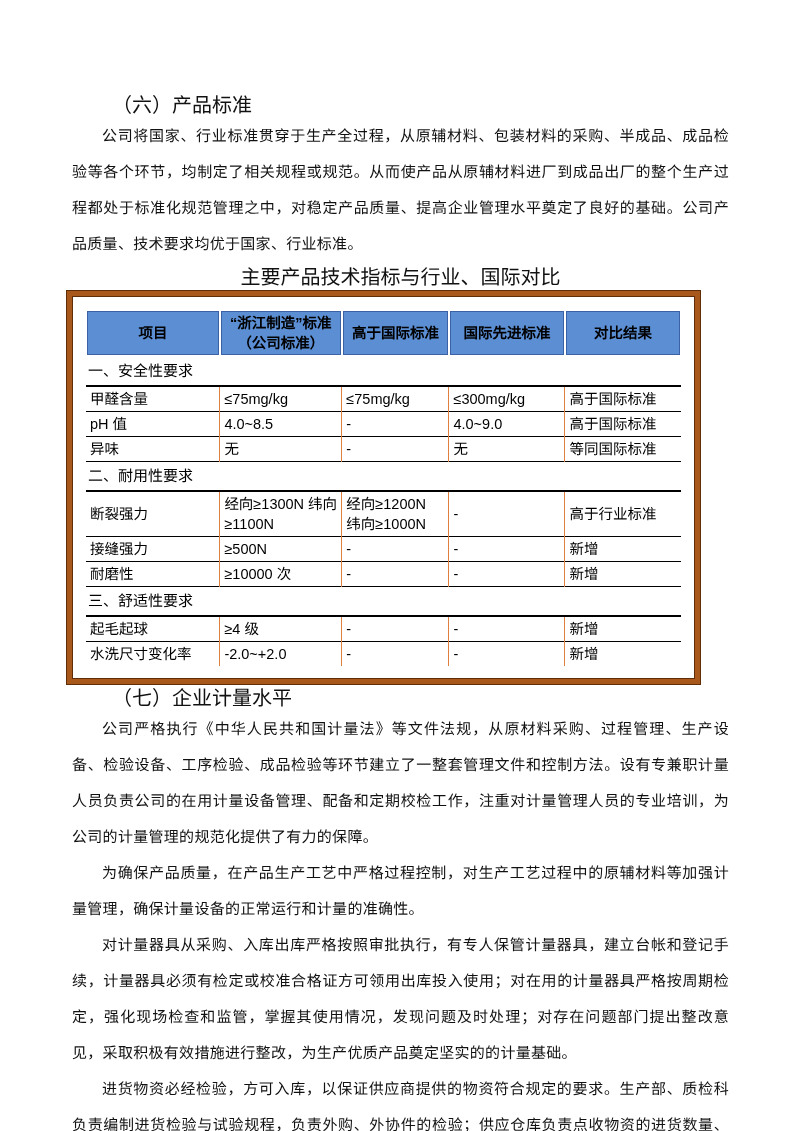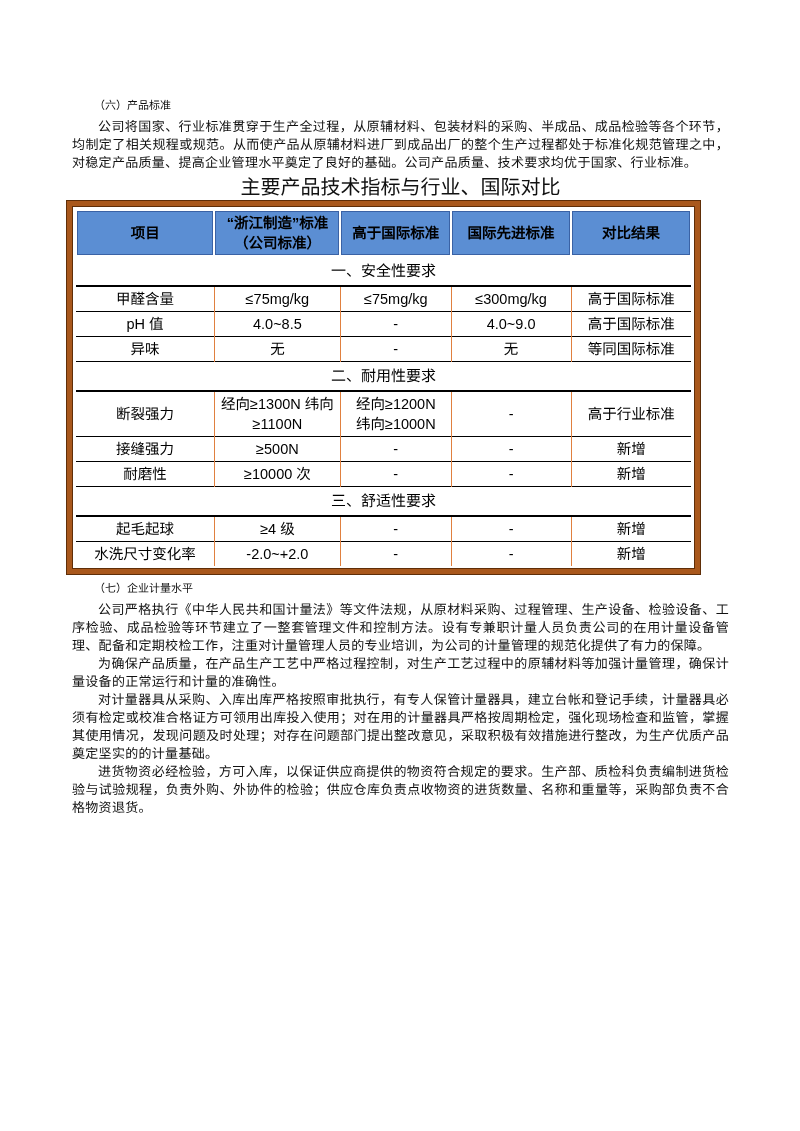--- a/index.html
+++ b/index.html
@@ -7,56 +7,56 @@
     position:relative;
     width:800px; height:1131px;
     background:#ffffff;
     box-sizing:border-box;
     padding:92px 71px 0 72px;
     color:#111111;
     font-family:"Liberation Serif","DejaVu Serif",serif;
     overflow:hidden;
   }
   .doc-heading {
-    font-size:11px; line-height:26px;
+    font-size:20px; line-height:26px;
     text-indent:2em; font-weight:normal; margin:0;
   }
   .doc-para {
-    font-size:13px; line-height:18px;
+    font-size:15px; line-height:36px;
     text-indent:2em; margin:0;
     text-align:justify; text-justify:inter-ideograph;
     letter-spacing:0.3px;
   }
   .table-title {
     font-size:20px; line-height:26px;
     text-align:center; margin:2px 0 0 0;
   }
   
   .table-frame {
     margin-left:-6px; width:635px; box-sizing:border-box;
     border:1px solid #5f2e08;
   }
   .table-frame-mid { border:5px solid #a9581c; }
-  .table-frame-in  { border:1px solid #5f2e08; padding:2px; background:#ffffff; }
+  .table-frame-in  { border:1px solid #5f2e08; padding:12px; background:#ffffff; }
   table.spec {
     width:100%; border-collapse:collapse; table-layout:fixed;
     font-family:"Liberation Sans","DejaVu Sans",sans-serif;
     font-size:14.5px; color:#000;
   }
   table.spec th {
     background:#5b8ed3;
     border:2px solid #ffffff;
     box-shadow:inset 0 0 0 1px #3a62a5;
     font-weight:600; font-size:14.5px;
     padding:2px 2px; line-height:20px;
     text-align:center; vertical-align:middle;
     white-space:pre-line;
   }
   table.spec td {
-    text-align:center; vertical-align:middle;
+    vertical-align:middle;
     padding:2px 4px; line-height:20px;
     border-top:1px solid #000000;
     white-space:pre-line;
   }
   table.spec tr.data-row td + td { border-left:1px solid #e0803f; }
   table.spec tr.section-row td {
     border-top:1px solid #000000;
     border-bottom:2px solid #000000;
     padding:4px 2px;
     font-family:"Liberation Serif","DejaVu Serif",serif;

